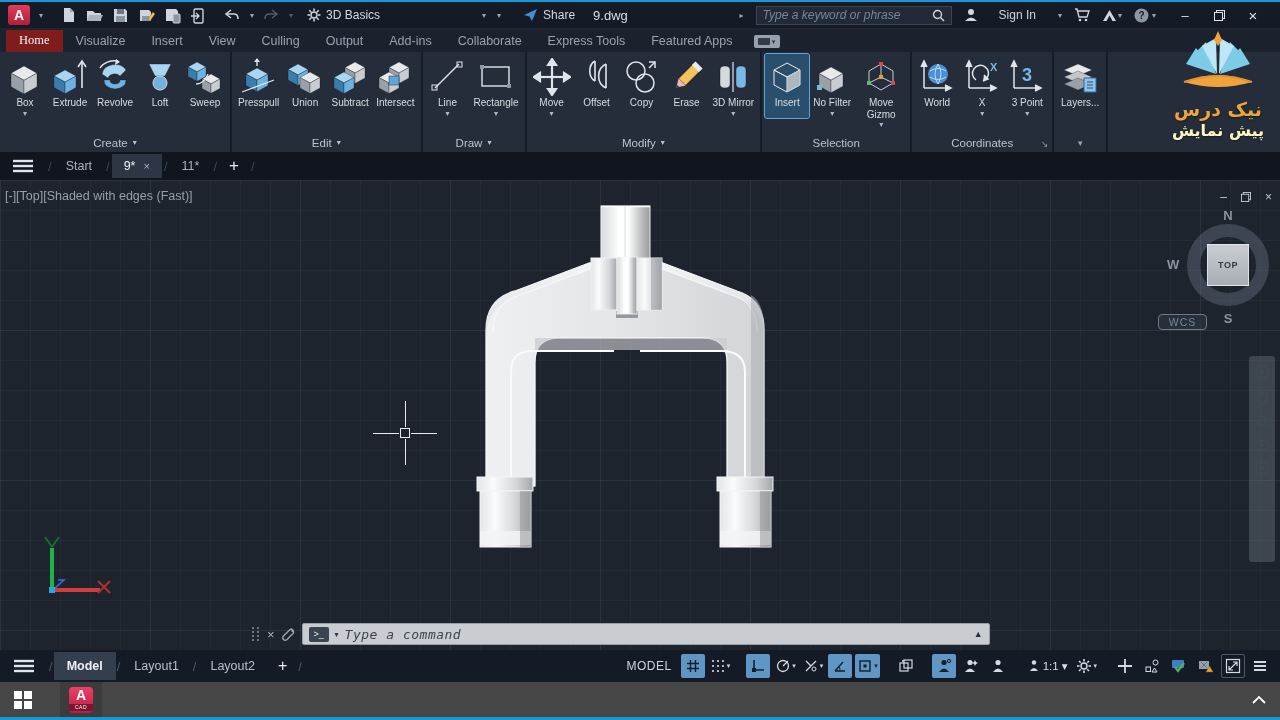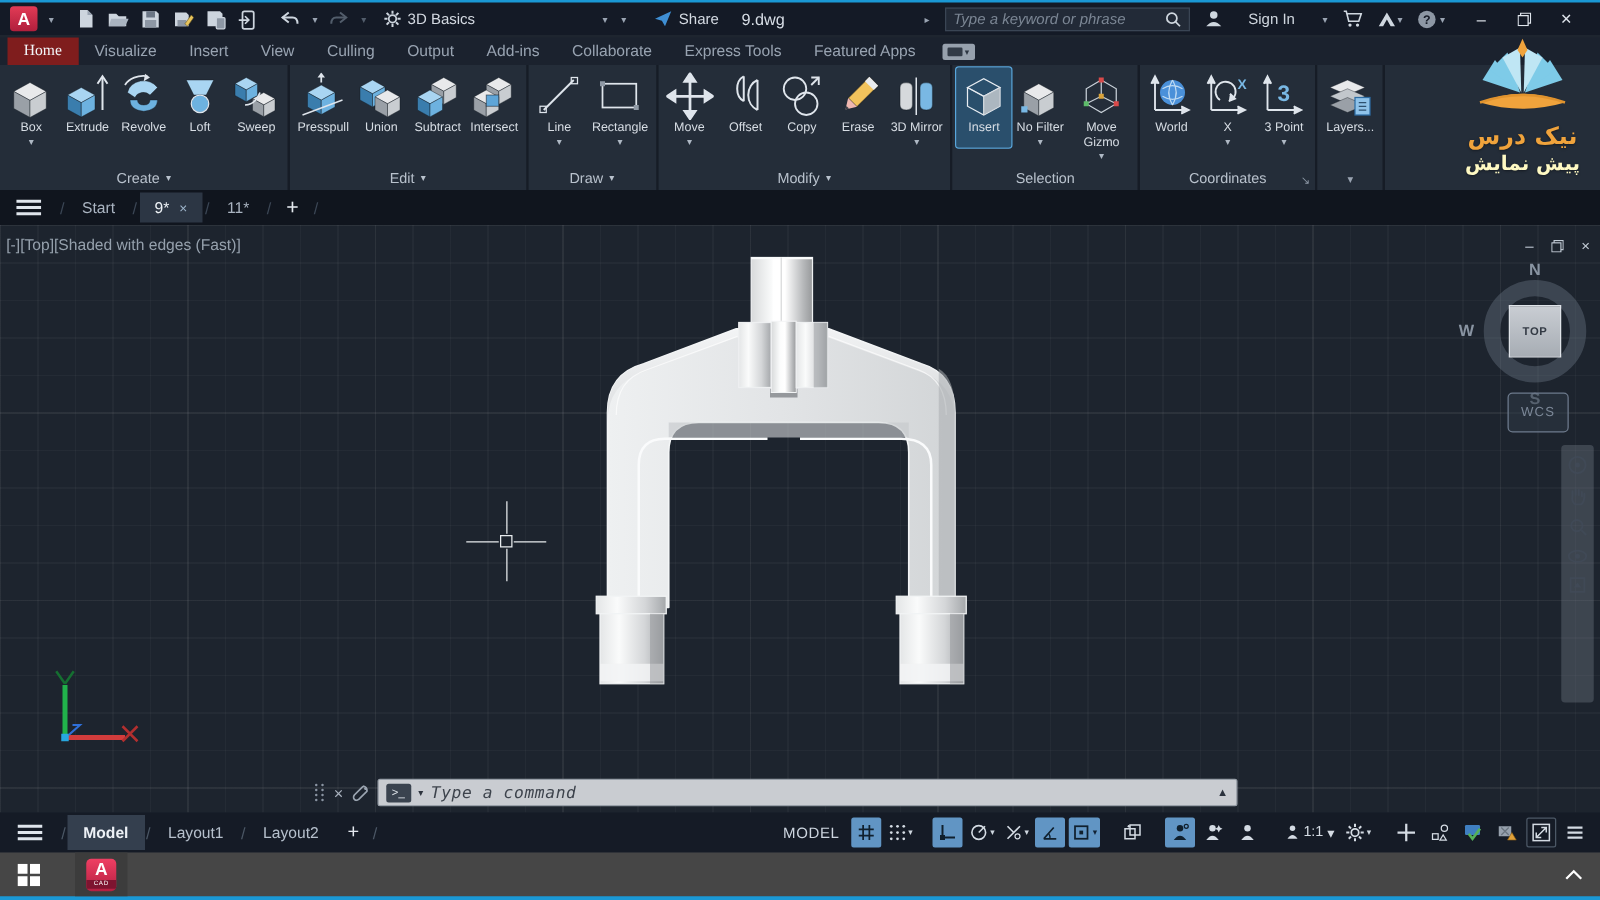--- a/index.html
+++ b/index.html
@@ -74,21 +74,21 @@
   
   #viewcube { position:absolute; left:1181px; top:28px; width:94px; height:112px; }
   .vc-ring { position:absolute; left:6px; top:16px; width:82px; height:82px; border-radius:50%;
     border:13px solid rgba(105,116,131,0.42); }
   .vc-top { position:absolute; left:26px; top:36px; width:42px; height:42px;
     background:linear-gradient(#c9cdd3,#a7adb4); border:1px solid #dfe3e8; display:flex; align-items:center; justify-content:center;
     color:#333a44; font-size:9px; font-weight:bold; letter-spacing:0.5px; }
   .vc-n { position:absolute; left:0; width:94px; text-align:center; top:0; color:#8994a2; font-weight:bold; font-size:13px; }
   .vc-s { position:absolute; left:0; width:94px; text-align:center; top:103px; color:#8994a2; font-weight:bold; font-size:13px; }
   .vc-w { position:absolute; left:-14px; top:49px; color:#8994a2; font-weight:bold; font-size:13px; }
-  #wcsbtn { position:absolute; left:1206px; top:134px; width:49px; height:32px; border:1px solid #6e7b8d;
+  #wcsbtn { position:absolute; left:1158px; top:134px; width:49px; height:16px; border:1px solid #6e7b8d;
     border-radius:4px; background:rgba(46,56,70,0.55); color:#7c8898; font-size:10.5px;
     display:flex; align-items:center; justify-content:center; letter-spacing:1px;text-align:center; }
 
   
   #navbar { position:absolute; left:1249px; top:176px; width:26px; height:206px; background:rgba(128,137,150,0.33);
     border-radius:3px; display:flex; flex-direction:column; align-items:center; padding:8px 0; gap:9px; }
   .nav-g { opacity:0.75; }
 
   
   #cmdrow { position:absolute; left:252px; top:443px; display:flex; align-items:center; gap:7px; }

